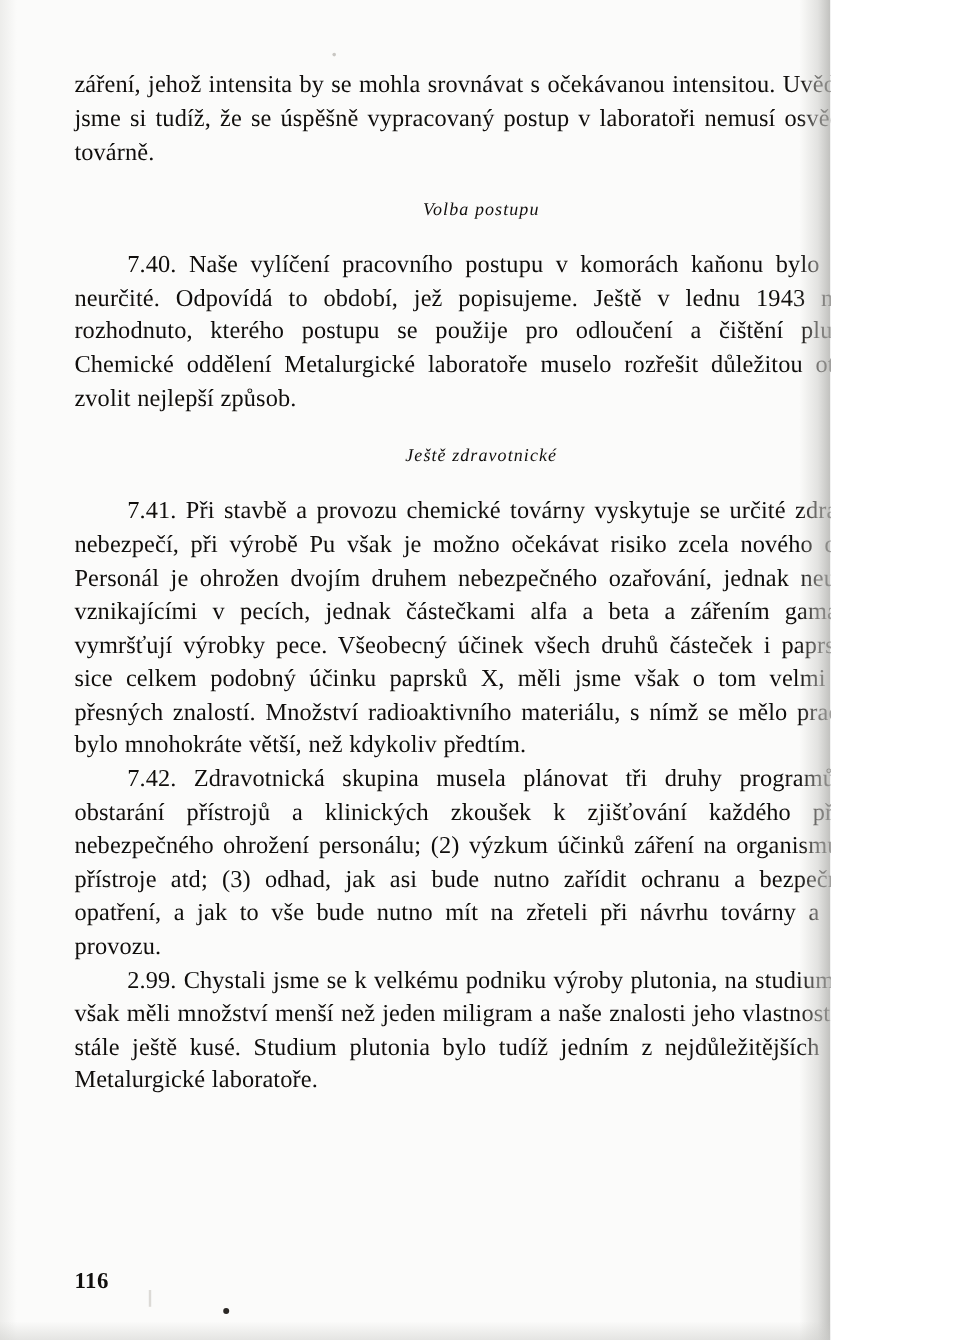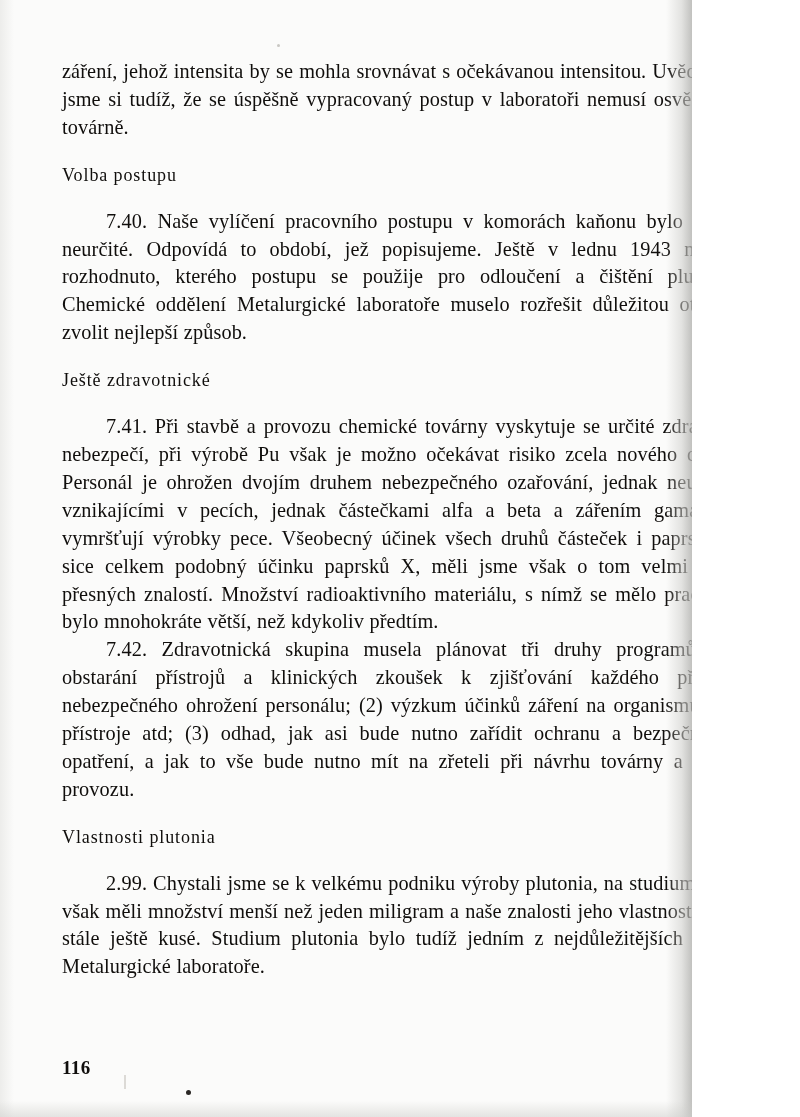--- a/index.html
+++ b/index.html
@@ -52,23 +52,24 @@
     text-align-last: left;
     letter-spacing: 0.1px;
     word-spacing: 0.4px;
     -webkit-font-smoothing: none;
   }
   p.indent {
     text-indent: 44px;
   }
   h2.section-head {
     margin: 0;
-    font-size: 18px;
+    font-size: 15px;
+    font-style: italic;
     font-weight: normal;
-    text-align: left;
+    text-align: center;
     letter-spacing: 0.9px;
     line-height: 27.9px;
     padding-top: 20px;
     padding-bottom: 18px;
   }
   h2.section-head .head-inner {
     display: inline-block;
   }
   .folio {
     position: absolute;
@@ -127,23 +128,20 @@
     <p class="para indent">7.40. Naše vylíčení pracovního postupu v komorách kaňonu bylo velmi neurčité. Odpovídá to období, jež popisujeme. Ještě v lednu 1943 nebylo rozhodnuto, kterého postupu se použije pro odloučení a čištění plutonia. Chemické oddělení Metalurgické laboratoře muselo rozřešit důležitou otázku: zvolit nejlepší způsob.</p>
 
     <h2 class="section-head">
       <span class="head-inner">Ještě zdravotnické</span>
     </h2>
 
     <p class="para indent">7.41. Při stavbě a provozu chemické továrny vyskytuje se určité zdravotní nebezpečí, při výrobě Pu však je možno očekávat risiko zcela nového druhu. Personál je ohrožen dvojím druhem nebezpečného ozařování, jednak neutrony vznikajícími v pecích, jednak částečkami alfa a beta a zářením gama, jež vymršťují výrobky pece. Všeobecný účinek všech druhů částeček i paprsků je sice celkem podobný účinku paprsků X, měli jsme však o tom velmi málo přesných znalostí. Množství radioaktivního materiálu, s nímž se mělo pracovat, bylo mnohokráte větší, než kdykoliv předtím.</p>
 
     <p class="para indent">7.42. Zdravotnická skupina musela plánovat tři druhy programů: (1) obstarání přístrojů a klinických zkoušek k zjišťování každého případu nebezpečného ohrožení personálu; (2) výzkum účinků záření na organismus, na přístroje atd; (3) odhad, jak asi bude nutno zařídit ochranu a bezpečnostní opatření, a jak to vše bude nutno mít na zřeteli při návrhu továrny a jejího provozu.</p>
 
-    <h2 class="section-head">
-      <span class="head-inner">Vlastnosti plutonia</span>
-    </h2>
 
     <p class="para indent">2.99. Chystali jsme se k velkému podniku výroby plutonia, na studium jsme však měli množství menší než jeden miligram a naše znalosti jeho vlastností byly stále ještě kusé. Studium plutonia bylo tudíž jedním z nejdůležitějších úkolů Metalurgické laboratoře.</p>
 
   </div>
 
   <div class="folio">116</div>
 
   <div class="ink-dot"></div>
 
   <div class="scan-edge-left"></div>

